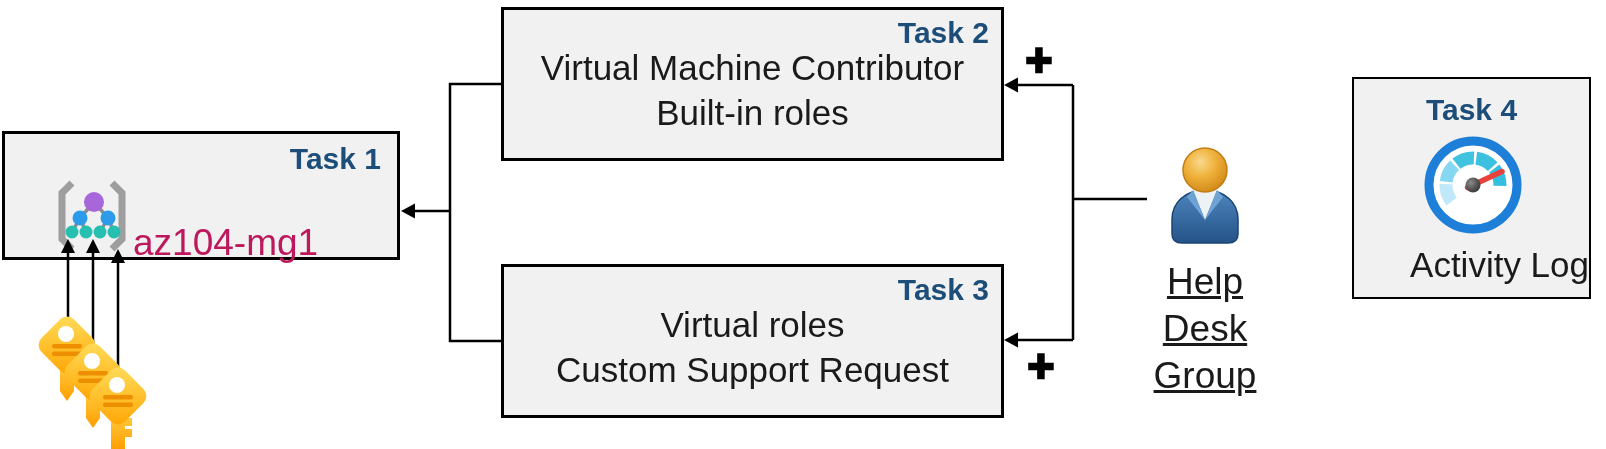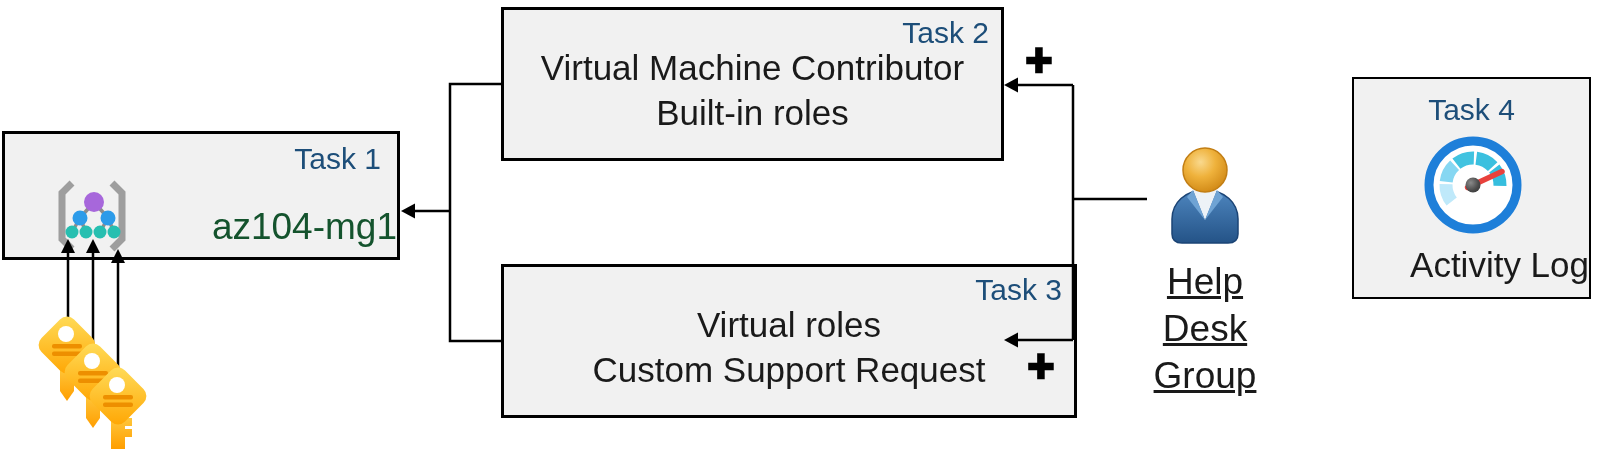--- a/index.html
+++ b/index.html
@@ -6,35 +6,35 @@
   html,body { background:#ffffff; }
   .canvas {
     position:relative; width:1606px; height:449px; overflow:hidden;
     background:#ffffff; font-family:"Liberation Sans", sans-serif;
   }
   .taskbox {
     position:absolute; background:#F1F1F1; border:3px solid #000000; z-index:1;
   }
   #task1 { left:2px;  top:131px; width:398px; height:129px; }
   #task2 { left:501px; top:7px;   width:503px; height:154px; }
-  #task3 { left:501px; top:264px; width:576px; height:154px; }
+  #task3 { left:501px; top:264px; width:503px; height:154px; }
   #task4 { left:1352px; top:69px; width:239px; height:222px; border-width:2.5px;margin-top:8px; }
   .task-label {
-    position:absolute; font-weight:normal; font-size:30px; color:#1D4E79; white-space:nowrap;
+    position:absolute; font-weight:bold; font-size:30px; color:#1D4E79; white-space:nowrap;
   }
   #task1 .task-label { top:8px; right:16px; }
   #task2 .task-label, #task3 .task-label { top:6px; right:12px; }
   #task4 .task-label { top:14px; left:0; right:0; text-align:center; }
   .twolines {
     position:absolute; left:0; right:0; top:35px; text-align:center;
     font-size:35px; line-height:45px; color:#1A1A1A;
   }
   .mg-name {
-    position:absolute; left:128px; top:72px; width:264px; text-align:right;
-    font-size:37px; color:#14532d;
+    position:absolute; left:128px; top:88px; width:264px; text-align:left;
+    font-size:37px; color:#be185d;
   }
   .mg-icon { position:absolute; left:45px; top:33px; }
   .gauge-icon { position:absolute; left:69px; top:56px; }
   .t4-caption {
     position:absolute; top:166px; left:0; right:0; text-align:right;
     font-size:35px; color:#1A1A1A;
   }
   .actor { position:absolute; left:1125px; top:144px; width:160px; z-index:1; }
   .actor svg { display:block; margin:0 auto; }
   .actor-name {

